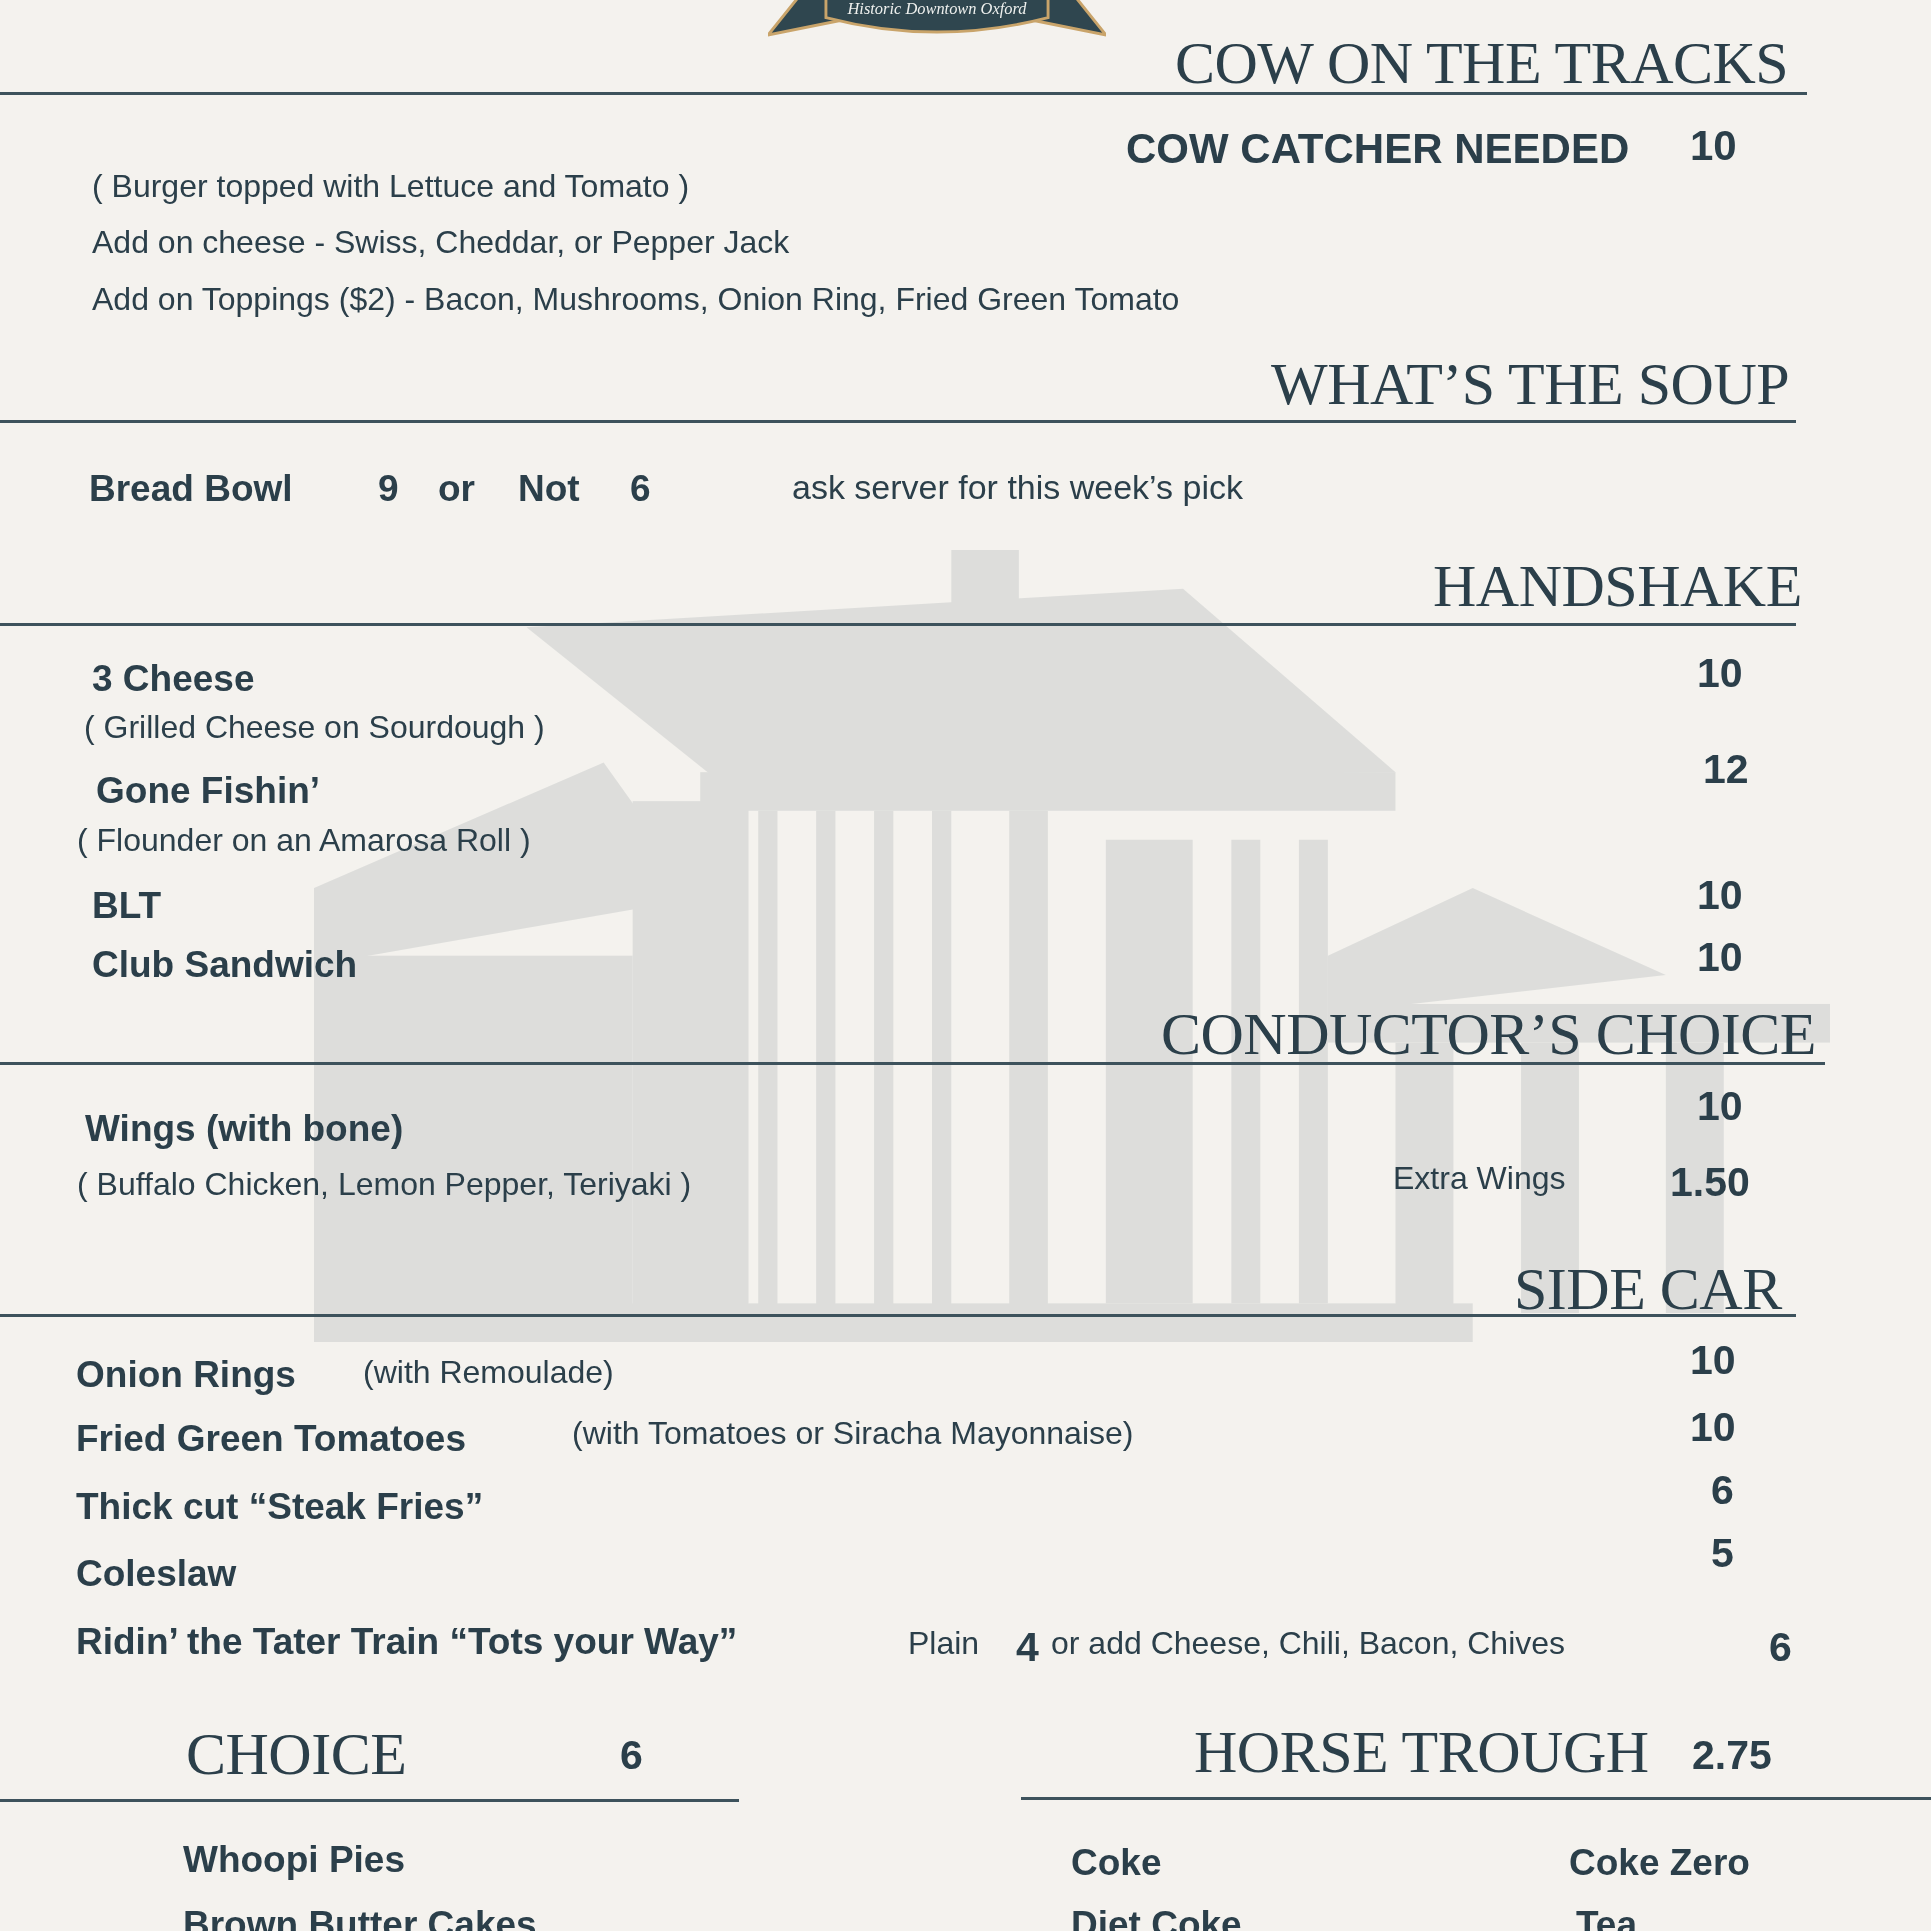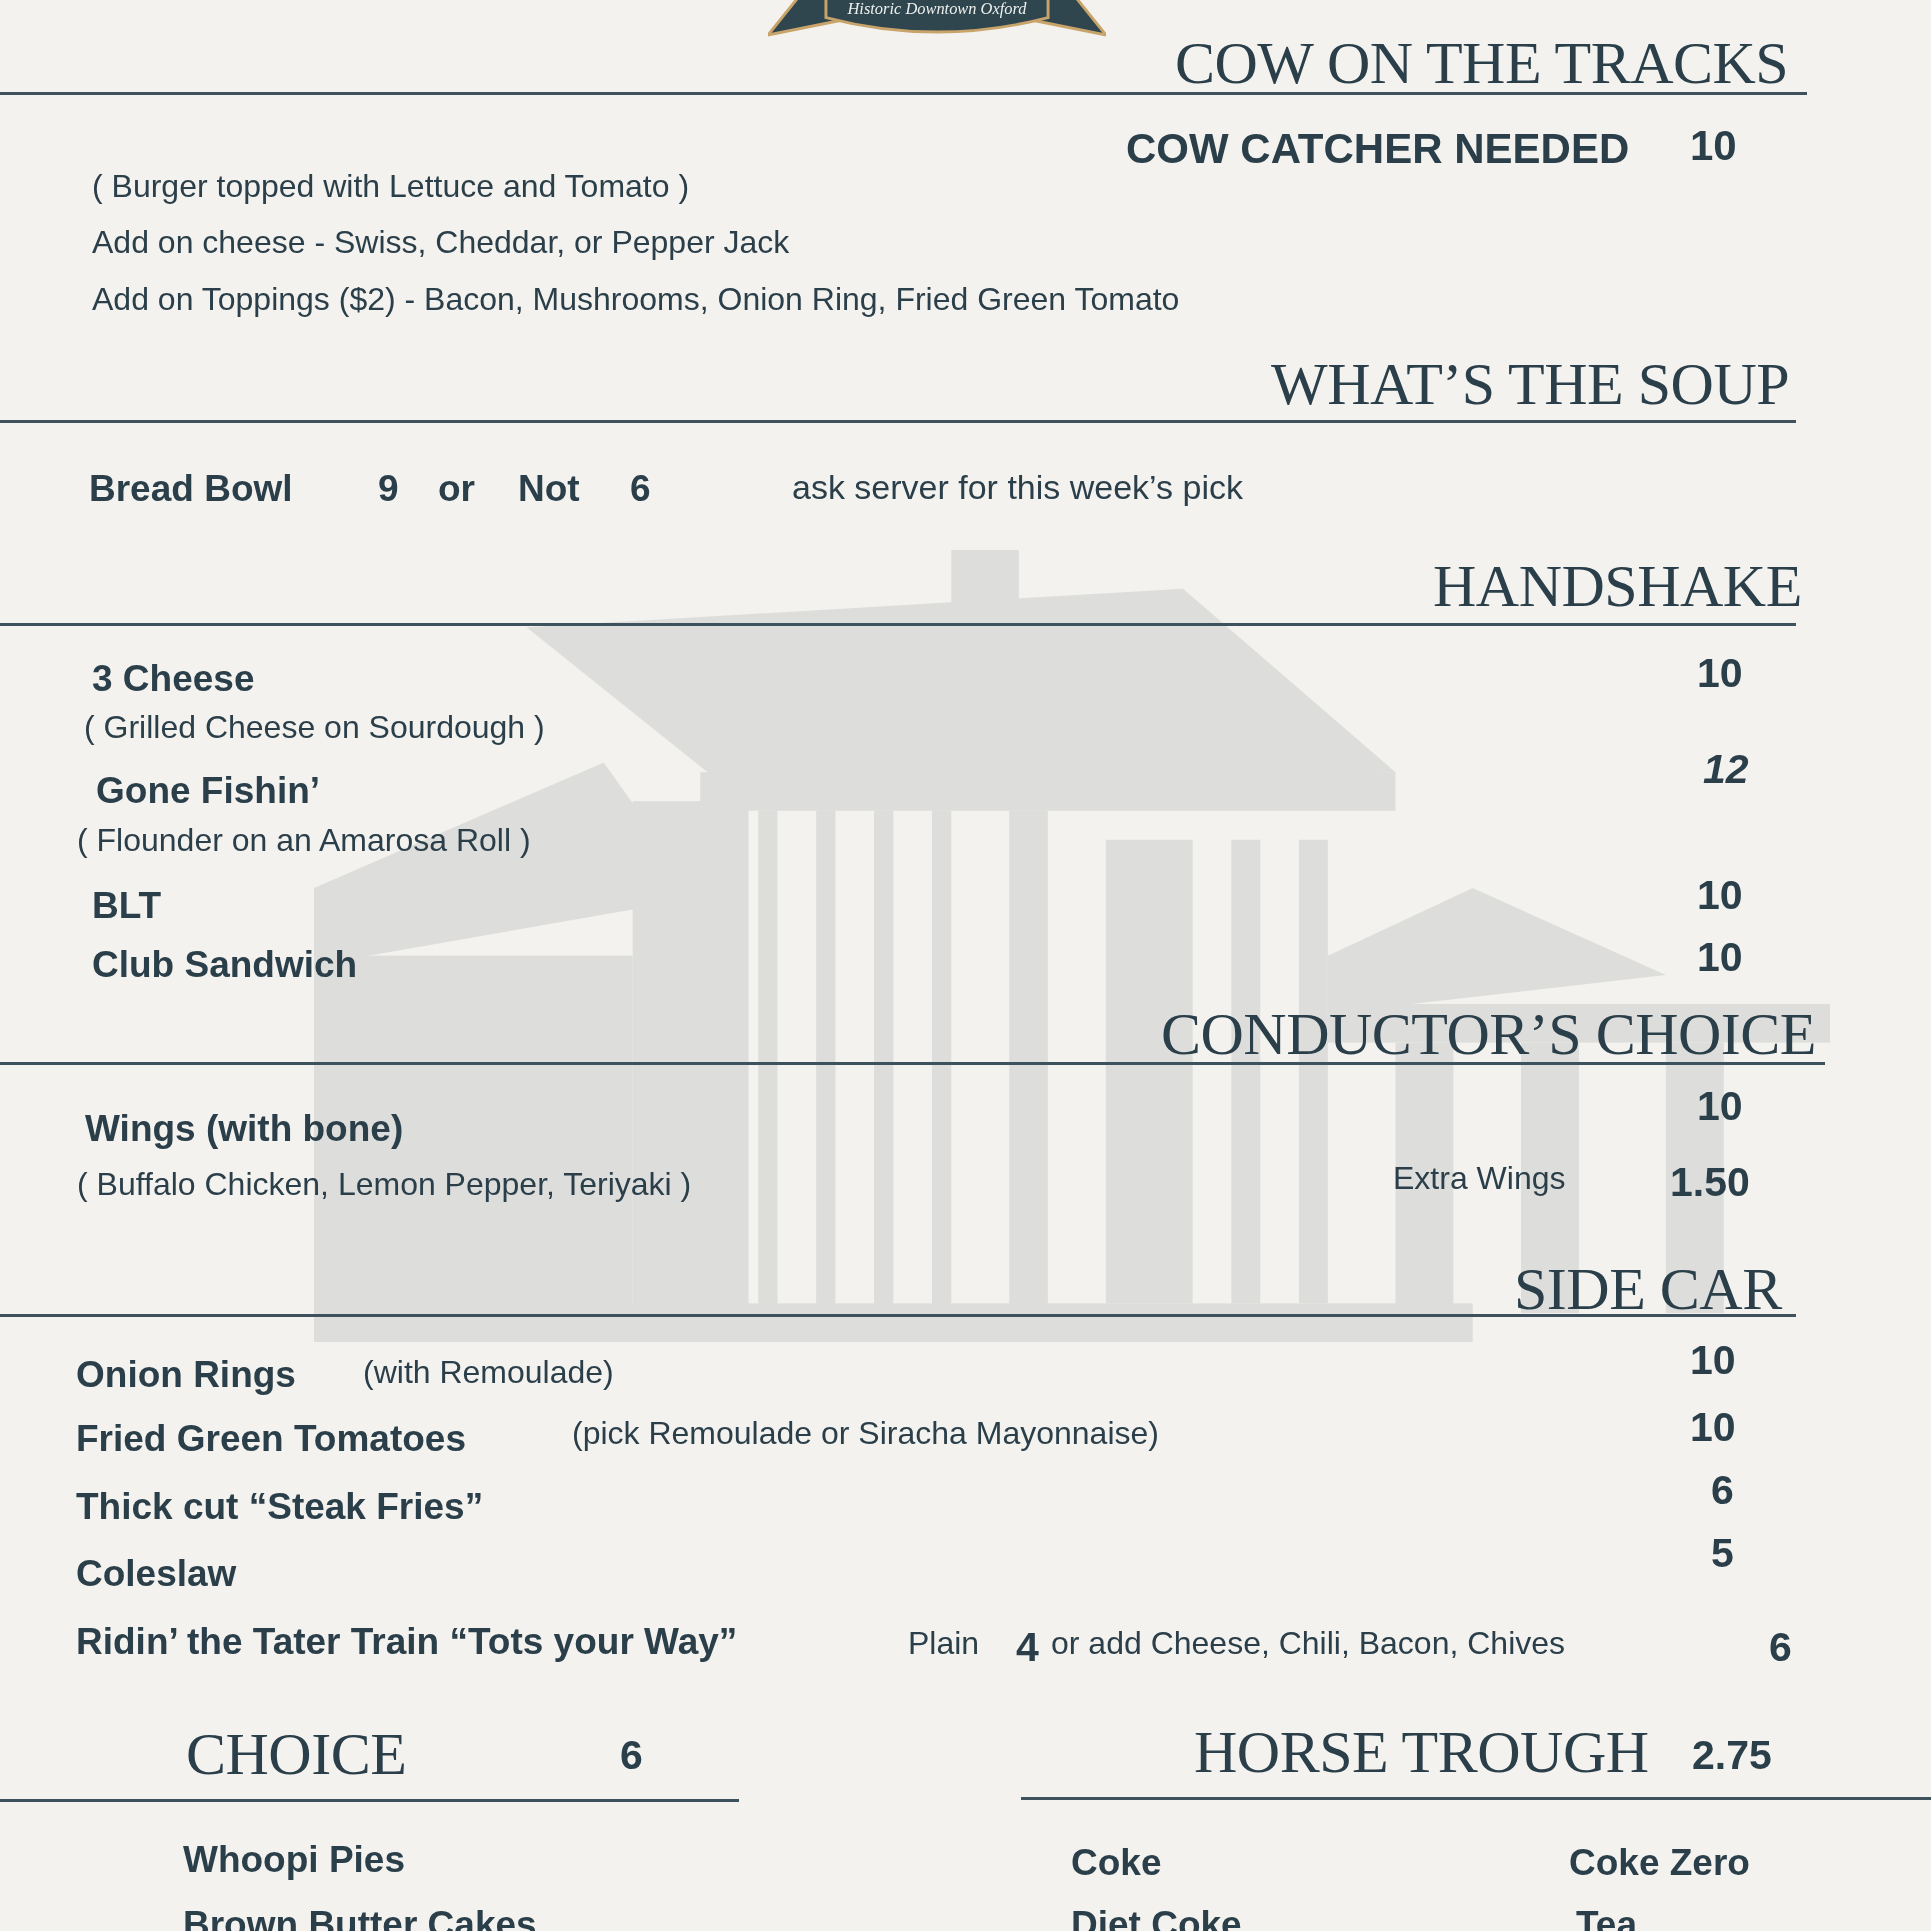--- a/index.html
+++ b/index.html
@@ -75,21 +75,21 @@
 <div class="abs desc" style="left:792px; top:470px; font-size:34px;">ask server for  this week’s pick</div>
 
 <div class="abs serif head" style="left:1433px; top:556px;">HANDSHAKE</div>
 <div class="rule" style="left:0; top:623px; width:1796px;"></div>
 
 <div class="abs item" style="left:92px; top:660px;">3 Cheese</div>
 <div class="abs price" style="left:1697px; top:653px;">10</div>
 <div class="abs desc" style="left:84px; top:711px;">( Grilled Cheese on Sourdough )</div>
 
 <div class="abs item" style="left:96px; top:772px;">Gone Fishin’</div>
-<div class="abs price" style="left:1703px; top:749px;font-style:italic;">12</div>
+<div class="abs price" style="left:1703px; top:749px;">12</div>
 <div class="abs desc" style="left:77px; top:824px;">( Flounder  on an Amarosa Roll )</div>
 
 <div class="abs item" style="left:92px; top:887px;">BLT</div>
 <div class="abs price" style="left:1697px; top:875px;">10</div>
 
 <div class="abs item" style="left:92px; top:946px;">Club Sandwich</div>
 <div class="abs price" style="left:1697px; top:937px;">10</div>
 
 <div class="abs serif head" style="left:1161px; top:1004px;">CONDUCTOR’S CHOICE</div>
 <div class="rule" style="left:0; top:1062px; width:1825px;"></div>
@@ -100,21 +100,21 @@
 <div class="abs price" style="left:1670px; top:1162px;">1.50</div>
 
 <div class="abs serif head" style="left:1514px; top:1259px;">SIDE CAR</div>
 <div class="rule" style="left:0; top:1314px; width:1796px;"></div>
 
 <div class="abs item" style="left:76px; top:1356px;">Onion Rings</div>
 <div class="abs desc" style="left:363px; top:1356px;">(with Remoulade)</div>
 <div class="abs price" style="left:1690px; top:1340px;">10</div>
 
 <div class="abs item" style="left:76px; top:1420px;">Fried Green Tomatoes</div>
-<div class="abs desc" style="left:572px; top:1417px;">(pick Remoulade or Siracha Mayonnaise)</div>
+<div class="abs desc" style="left:572px; top:1417px;">(with Tomatoes or Siracha Mayonnaise)</div>
 <div class="abs price" style="left:1690px; top:1407px;">10</div>
 
 <div class="abs item" style="left:76px; top:1488px;">Thick cut “Steak Fries”</div>
 <div class="abs price" style="left:1711px; top:1470px;">6</div>
 
 <div class="abs item" style="left:76px; top:1555px;">Coleslaw</div>
 <div class="abs price" style="left:1711px; top:1533px;">5</div>
 
 <div class="abs item" style="left:76px; top:1623px;">Ridin’ the Tater Train “Tots your Way”</div>
 <div class="abs desc" style="left:908px; top:1627px;">Plain</div>

